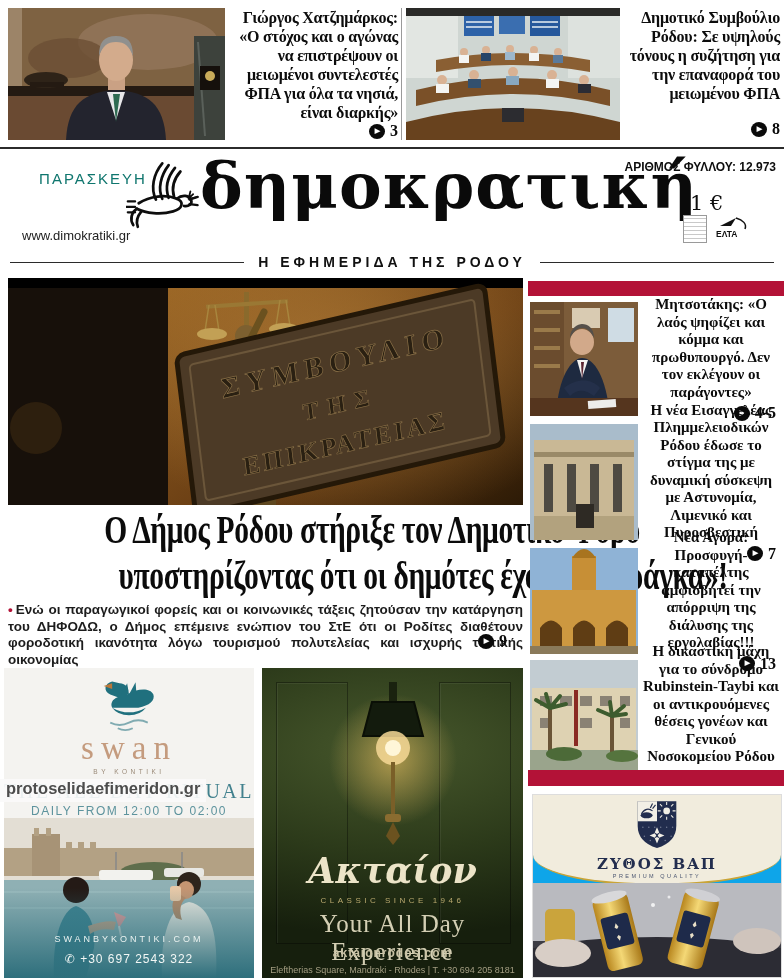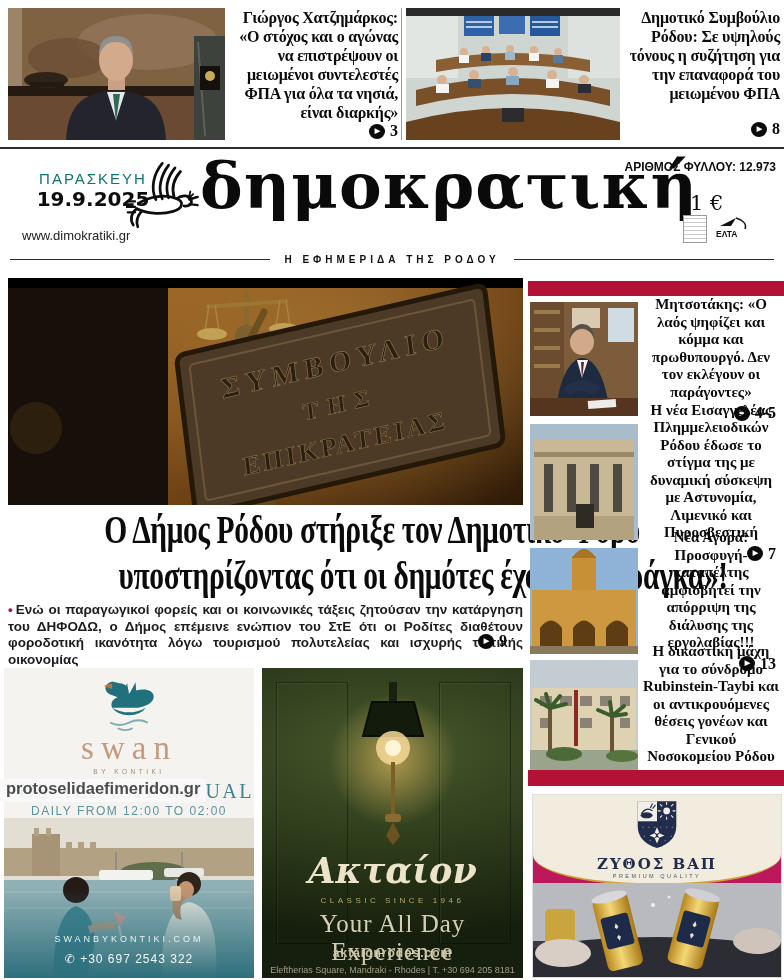--- a/index.html
+++ b/index.html
@@ -21,21 +21,21 @@
   .vdiv{width:1px;background:#9a9a9a;}
   
   .mh-day{font-family:"Liberation Sans",sans-serif;font-size:15px;letter-spacing:2px;color:#0f766e;text-align:center;}
   .mh-date{font-family:"DejaVu Sans",sans-serif;font-weight:bold;font-size:20px;text-align:center;}
   .mh-site{font-family:"Liberation Sans",sans-serif;font-size:13px;color:#222;}
   .mh-title{font-family:"DejaVu Serif",serif;font-weight:bold;font-size:64px;letter-spacing:1px;color:#0a0a0a;white-space:nowrap;}
   .mh-issue{font-family:"Liberation Sans",sans-serif;font-weight:bold;font-size:12px;text-align:right;}
   .mh-price{font-family:"DejaVu Serif",serif;font-size:21px;}
   .tagline-row{display:flex;align-items:center;gap:14px;padding:0 10px;box-sizing:border-box;}
   .tagline-row .line{flex:1;height:1px;background:#2b2b2b;}
-  .tagline{font-family:"Liberation Sans",sans-serif;font-weight:bold;font-size:10px;letter-spacing:4px;color:#111;white-space:nowrap;}
+  .tagline{font-family:"Liberation Sans",sans-serif;font-weight:bold;font-size:14px;letter-spacing:4px;color:#111;white-space:nowrap;}
   .stampbox{width:22px;height:26px;border:1px solid #9a9a9a;
             background:repeating-linear-gradient(0deg,#fff 0 3px,#c9c9c9 3px 4px);}
   
   .lead-hl{text-align:center;white-space:nowrap;}
   .lead-hl .cond{display:inline-block;transform:scaleX(.72);transform-origin:50% 50%;
                  font-weight:bold;font-size:41px;letter-spacing:-.5px;color:#0b0b0b;}
   .summary{font-family:"Liberation Sans",sans-serif;font-weight:bold;font-size:13.5px;line-height:16.5px;
            color:#1c1c1c;text-align:justify;}
   .summary .bullet{color:#b31237;margin-right:3px;}
   
@@ -51,21 +51,21 @@
   .swan-hours{font-family:"Liberation Sans",sans-serif;font-size:12px;letter-spacing:1.5px;color:#5d939d;}
   .swan-site{font-family:"Liberation Sans",sans-serif;font-size:9px;letter-spacing:3px;color:#eaf2f0;}
   .swan-phone{font-family:"Liberation Sans",sans-serif;font-size:12px;letter-spacing:1px;color:#f2f7f5;}
   .aktaion-ad{background:radial-gradient(ellipse 150% 60% at 50% 26%,#47582c 0%,#2c3a1a 55%,#161f0d 100%);text-align:center;}
   .panel{border:1px solid rgba(0,0,0,.35);box-shadow:inset 1px 1px 0 rgba(255,255,255,.06);}
   .akt-brand{font-family:"DejaVu Serif",serif;font-style:italic;font-weight:bold;font-size:35px;color:#ece4c8;}
   .akt-tag{font-family:"Liberation Sans",sans-serif;font-size:8px;letter-spacing:3.5px;color:#b9a96f;}
   .akt-hl{font-family:"Liberation Serif",serif;font-size:25px;letter-spacing:1px;color:#d4cfb4;}
   .akt-site{font-family:"Liberation Sans",sans-serif;font-weight:bold;font-size:12px;letter-spacing:1px;color:#c9c2a4;}
   .akt-addr{font-family:"Liberation Sans",sans-serif;font-size:9px;color:#a39d82;}
-  .vap-ad{background:#be185d;border:1px solid #ddd;}
+  .vap-ad{background:#0ea5e9;border:1px solid #ddd;}
   .vap-cream{background:#f1ecdd;border-bottom:2px solid #c9a437;border-radius:0 0 46% 46% / 0 0 30px 30px;text-align:center;}
   .vap-brand{font-family:"DejaVu Serif",serif;font-weight:bold;font-size:15px;letter-spacing:2px;color:#222d4e;}
   .vap-tag{font-family:"Liberation Sans",sans-serif;font-size:5.5px;letter-spacing:2.5px;color:#4a5570;}
   .watermark{background:rgba(250,250,250,.92);font-family:"Liberation Sans",sans-serif;font-weight:bold;
              font-size:16.5px;color:#4c4c4c;display:flex;align-items:flex-start;padding:0 6px;
              text-shadow:0 0 2px #fff;}
 </style>
 </head>
 <body>
 
@@ -156,21 +156,20 @@
           <span>▶</span>
         </span>
       <span>8</span>
     </span>
   </div>
 
   <div class="abs ruleA" style="left:0;top:147px;width:784px"></div>
 
   <div class="abs" style="left:18px;top:170px;width:150px">
     <div class="mh-day">ΠΑΡΑΣΚΕΥΗ</div>
-    <div class="mh-date">19.9.2025</div>
   </div>
   <div class="abs mh-site" style="left:22px;top:228px">www.dimokratiki.gr</div>
 
   <div class="abs" style="left:126px;top:152px;width:78px;height:88px">
     <svg width="78" height="88" viewBox="0 0 86 88">
       <g stroke="#0d0d0d" stroke-width="3" fill="none" stroke-linecap="round">
         <path d="M40,8 C30,20 27,36 33,48"></path>
         <path d="M47,10 C38,22 35,36 40,47"></path>
         <path d="M54,13 C46,23 43,35 47,46"></path>
         <path d="M60,17 C53,25 50,35 53,45"></path>

